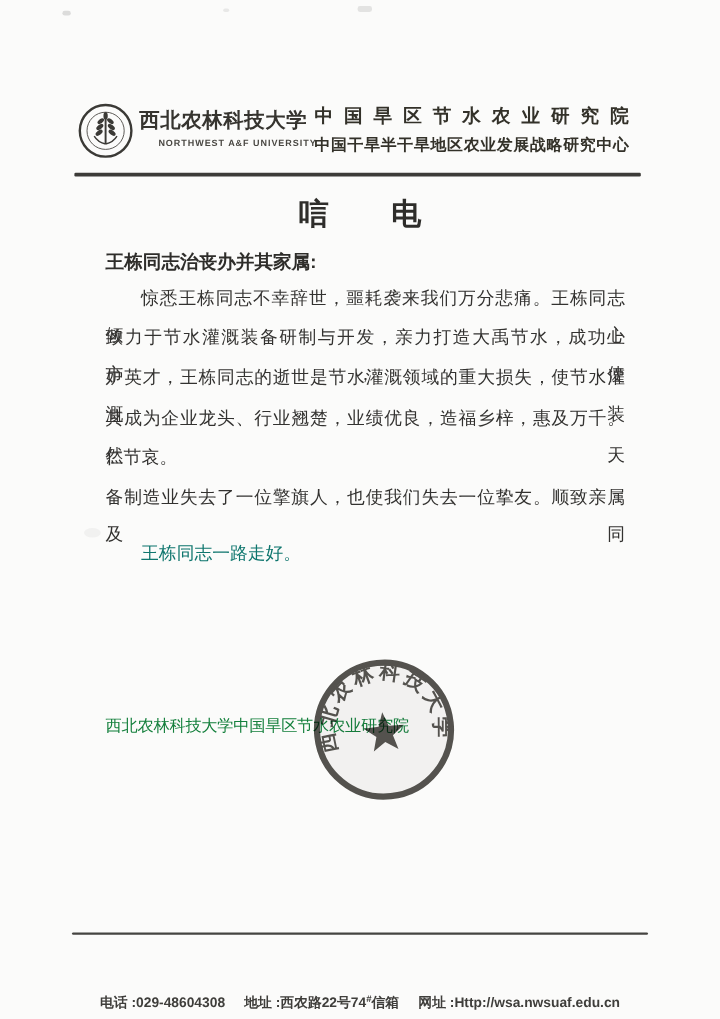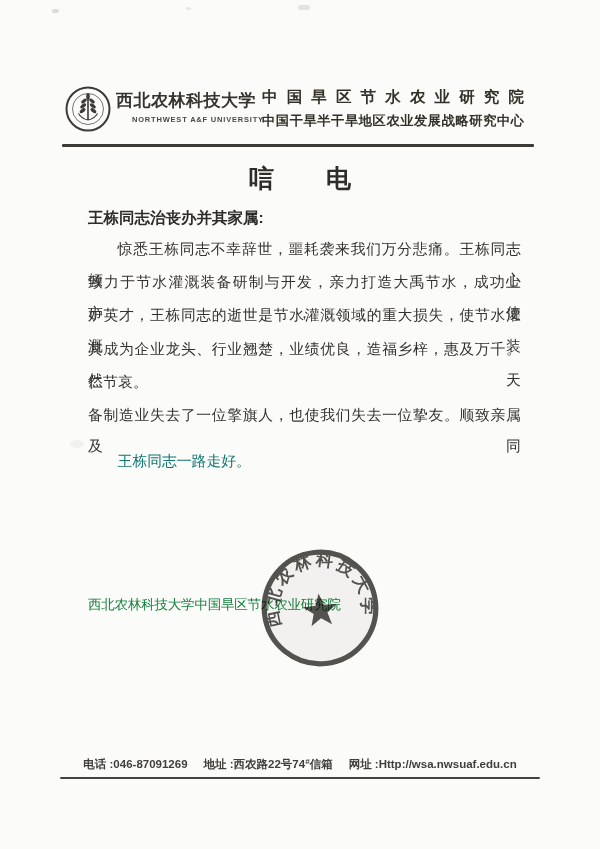--- a/index.html
+++ b/index.html
@@ -82,21 +82,21 @@
     font-family:"Liberation Sans","DejaVu Sans",sans-serif;
     font-size:16.5px;font-weight:bold;letter-spacing:3px;fill:#34322d;
   }
 
   
   .rule-bottom{
     position:absolute;left:60px;top:777px;width:480px;height:2.2px;
     background:#454441;border-radius:1px;
   }
   .footer-row{
-    position:absolute;left:0;top:757px;width:600px;
+    position:absolute;left:0;top:828px;width:600px;
     display:flex;justify-content:center;gap:16px;
     font-size:11.5px;font-weight:600;color:#3f3e3b;
     font-family:"Liberation Sans","DejaVu Sans",sans-serif;
     white-space:nowrap;
     text-align:center;
   }
   .footer-item{display:flex;align-items:baseline;}
   .footer-sup{font-size:8px;vertical-align:super;position:relative;top:-4px;}
 
   
@@ -175,21 +175,21 @@
     </defs>
     <text>
       <textPath href="#sealArc" startOffset="50%" text-anchor="middle">西北农林科技大学</textPath>
     </text>
   </svg>
 
   <div class="rule-bottom"></div>
   <div class="footer-row">
     <span class="footer-item">
       <span>电话 : </span>
-      <span>046-87091269</span>
+      <span>029-48604308</span>
     </span>
     <span class="footer-item">
       <span>地址 : </span>
       <span>西农路22号74</span>
       <span class="footer-sup">#</span>
       <span>信箱</span>
     </span>
     <span class="footer-item">
       <span>网址 : </span>
       <span>Http://wsa.nwsuaf.edu.cn</span>

